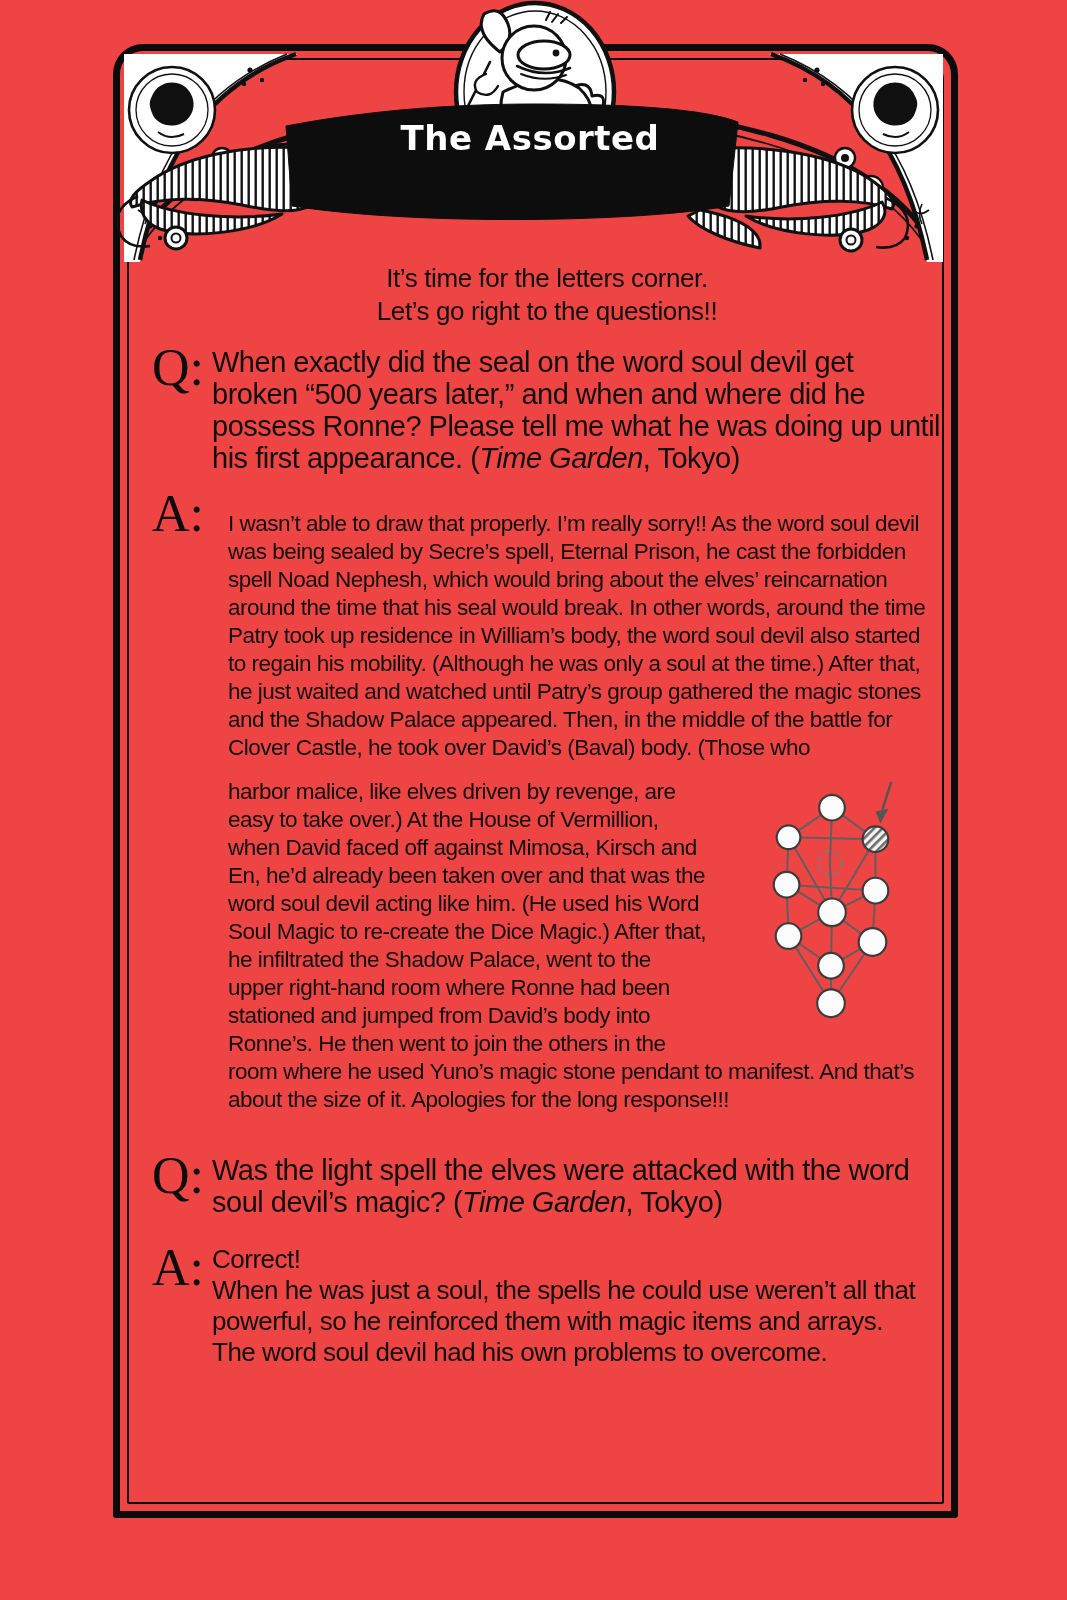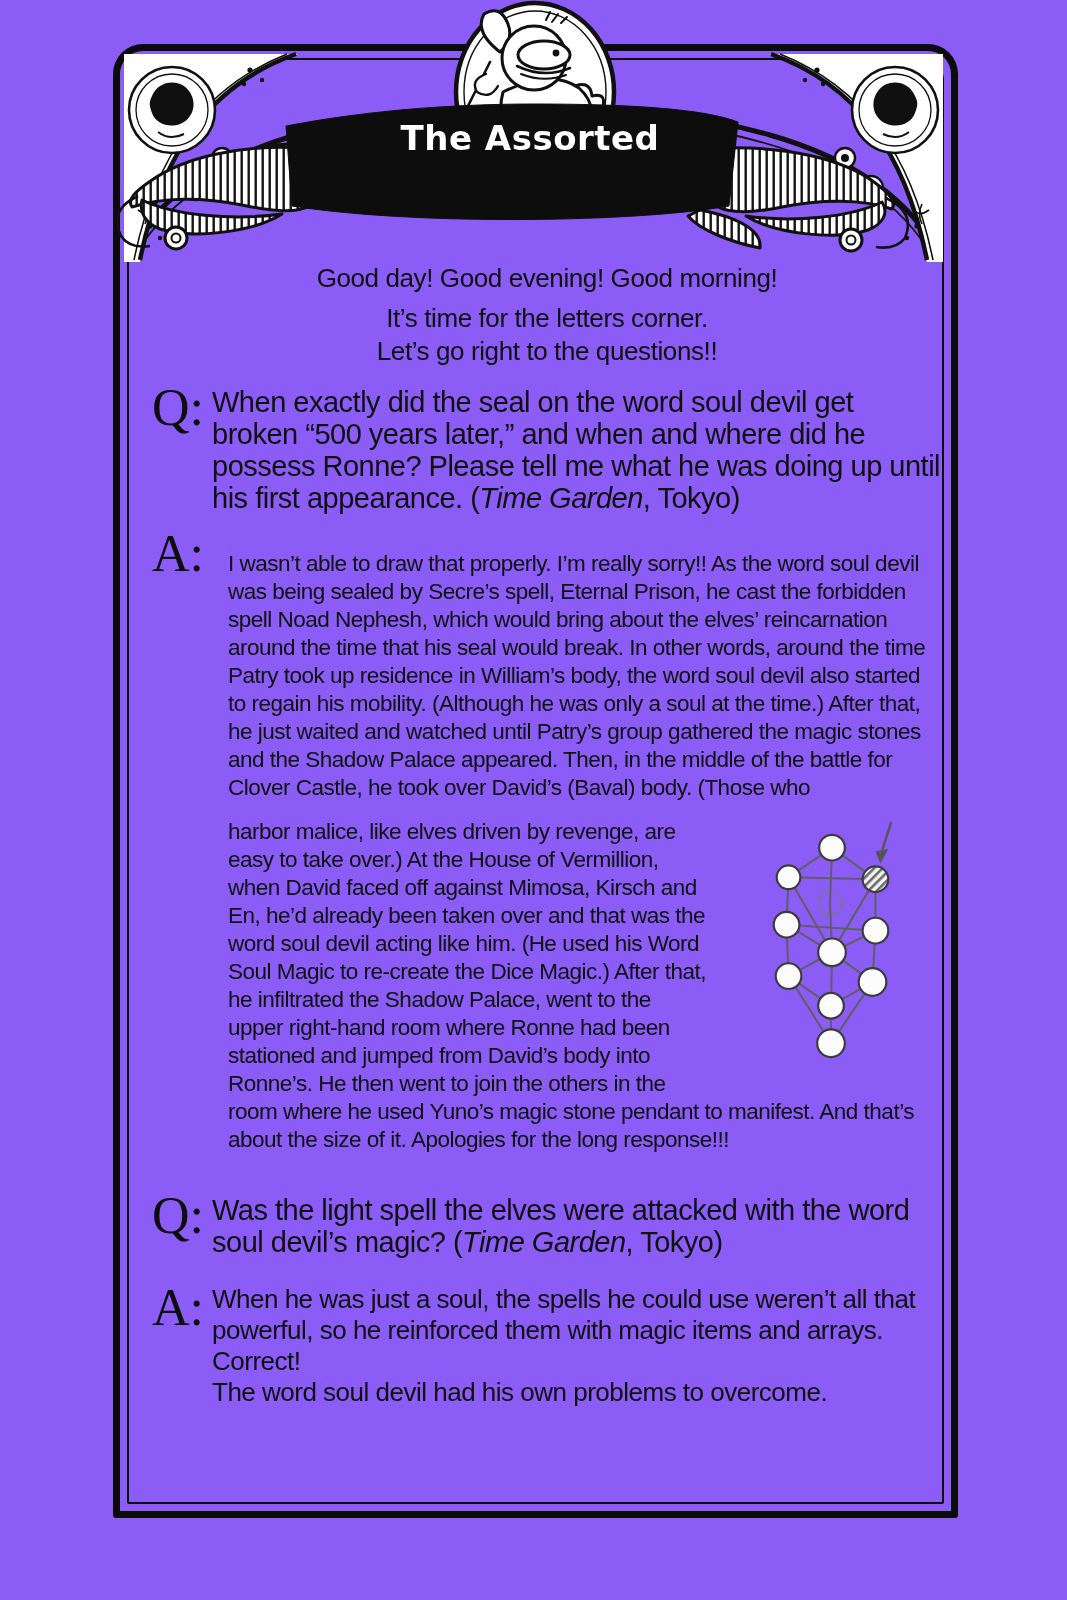--- a/index.html
+++ b/index.html
@@ -1,17 +1,17 @@
 <!DOCTYPE html>
 <html><head>
 <meta charset="utf-8">
 <style>
   html,body { margin:0; padding:0; background:#ffffff; }
   .page {
-    position:relative; width:1067px; height:1600px; background:#8b5cf6;
+    position:relative; width:1067px; height:1600px; background:#ef4444;
     font-family:"Liberation Sans", sans-serif; color:#101010; overflow:hidden;
   }
   
   .frame-outer {
     position:absolute; left:113px; top:44px; width:845px; height:1474px;
     border:7px solid #0b0b0b; border-radius:30px 30px 3px 3px; box-sizing:border-box; z-index:1;
   }
   .frame-inner {
     position:absolute; left:127px; top:58px; width:817px; height:1446px;
     border:2px solid #0b0b0b; border-radius:22px 22px 2px 2px; box-sizing:border-box; z-index:1;
@@ -142,21 +142,20 @@
     <path d="M 286 126 C 380 108 470 104 535 104 C 620 104 702 108 738 122 L 729 206 C 640 222 420 226 292 206 Z" fill="#0d0d0d" stroke="#0d0d0d"></path>
   </svg>
 
   <div class="banner-title">
     <div class="t1">The Assorted</div>
   </div>
 
   <div class="content">
 
     <div class="intro">
-      <div class="il il1">Good day! Good evening! Good morning!</div>
       <div class="il il2">It’s time for the letters corner.</div>
       <div class="il">Let’s go right to the questions!!</div>
     </div>
 
     <div class="qa-row q-block">
       <div class="qa-marker">Q:</div>
       <div class="q-text">
         <span>When exactly did the seal on the word soul devil get broken “500 years later,” and when and where did he possess Ronne? Please tell me what he was doing up until his first appearance. (</span><span class="src-italic">Time Garden</span><span>, Tokyo)</span>
       </div>
     </div>
@@ -228,20 +227,20 @@
     <div class="qa-row q-block qa2-block">
       <div class="qa-marker">Q:</div>
       <div class="q-text">
         <span>Was the light spell the elves were attacked with the word soul devil’s magic? (</span><span class="src-italic">Time Garden</span><span>, Tokyo)</span>
       </div>
     </div>
 
     <div class="qa-row a2-block">
       <div class="qa-marker">A:</div>
       <div class="a2-text">
+        <p>Correct!</p>
         <p>When he was just a soul, the spells he could use weren’t all that powerful, so he reinforced them with magic items and arrays.</p>
-        <p>Correct!</p>
         <p>The word soul devil had his own problems to overcome.</p>
       </div>
     </div>
 
   </div>
 </div>
 
 </body></html>

